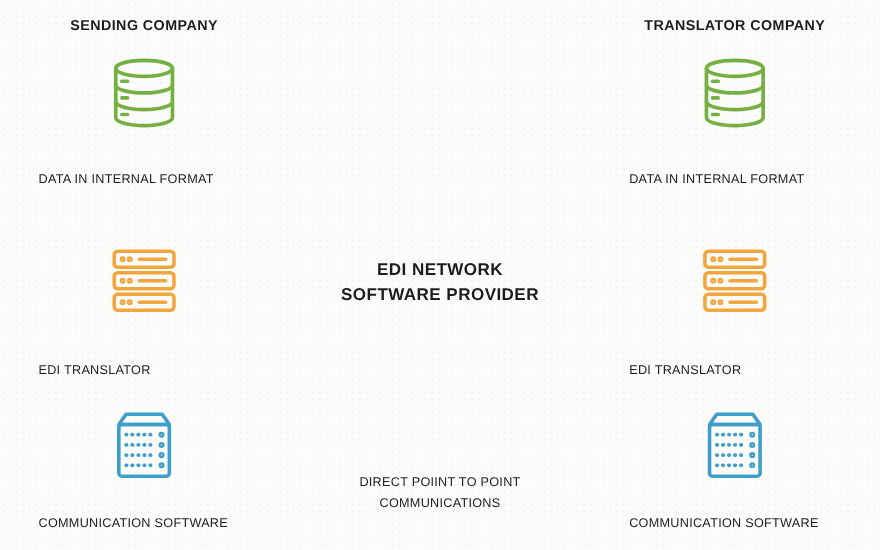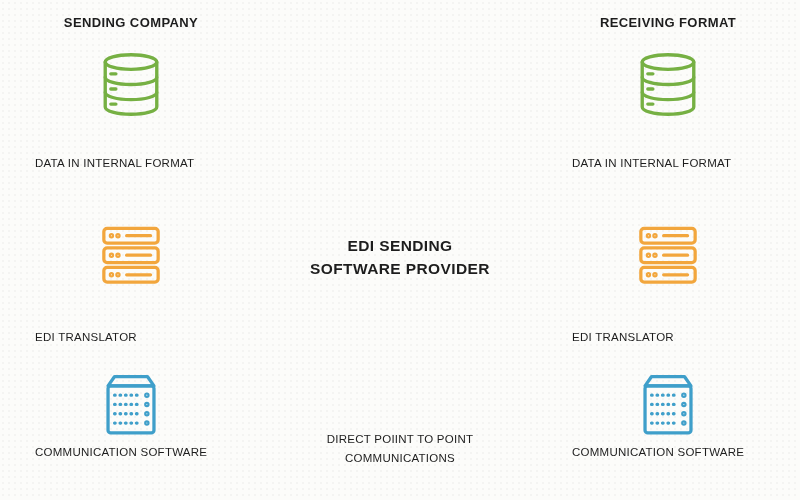--- a/index.html
+++ b/index.html
@@ -34,21 +34,21 @@
   .node-row1 { top: 52px; }
   .node-row2 { top: 224px; }
   .node-row3 { top: 372px; }
   .label {
     position: absolute; left: 0; right: 0; margin: 0;
     text-align: left; font-size: 11.5px; letter-spacing: .25px;
     white-space: nowrap; color: #1d1d1d;
   }
   .label-row1 { top: 157px; }
   .label-row2 { top: 331px; }
-  .label-row3 { top: 446px; }
+  .label-row3 { top: 470px; }
   .center-title {
     position: absolute; top: 234px; left: 0; right: 0; margin: 0;
     text-align: center; font-size: 15.5px; font-weight: 700;
     letter-spacing: .4px; line-height: 23px;
   }
   .center-note {
     position: absolute; top: 430px; left: 0; right: 0; margin: 0;
     text-align: center; font-size: 11.5px; letter-spacing: .25px;
     line-height: 19px;
   }
@@ -107,31 +107,31 @@
         <circle cx="46.5" cy="29.5" r="1"></circle>
         <circle cx="46.5" cy="38" r="1"></circle>
         <circle cx="46.5" cy="46.5" r="1"></circle>
       </svg>
     </div>
     <p class="label label-row3">COMMUNICATION SOFTWARE</p>
   </section>
 
   <section class="col col-center">
     <h2 class="center-title">
-      <span>EDI SENDING</span><br>
+      <span>EDI NETWORK</span><br>
       <span>SOFTWARE PROVIDER</span>
     </h2>
     <p class="center-note">
       <span>DIRECT POIINT TO POINT</span><br>
       <span>COMMUNICATIONS</span>
     </p>
   </section>
 
   <section class="col col-right">
-    <h2 class="col-title">RECEIVING FORMAT</h2>
+    <h2 class="col-title">TRANSLATOR COMPANY</h2>
 
     <div class="node node-row1">
       <svg class="icon" width="72" height="65" viewBox="0 0 64 58" fill="none" stroke-width="3" stroke-linecap="round" stroke-linejoin="round" stroke="#76b043">
         <ellipse cx="32" cy="9" rx="23" ry="6.5"></ellipse>
         <path d="M9 9 v13.5 a23 6.5 0 0 0 46 0 V9"></path>
         <path d="M9 22.5 v13.5 a23 6.5 0 0 0 46 0 V22.5"></path>
         <path d="M9 36 v13 a23 6.5 0 0 0 46 0 V36"></path>
         <line x1="14" y1="19.5" x2="18.5" y2="19.5"></line>
         <line x1="14" y1="33" x2="18.5" y2="33"></line>
         <line x1="14" y1="46.5" x2="18.5" y2="46.5"></line>

